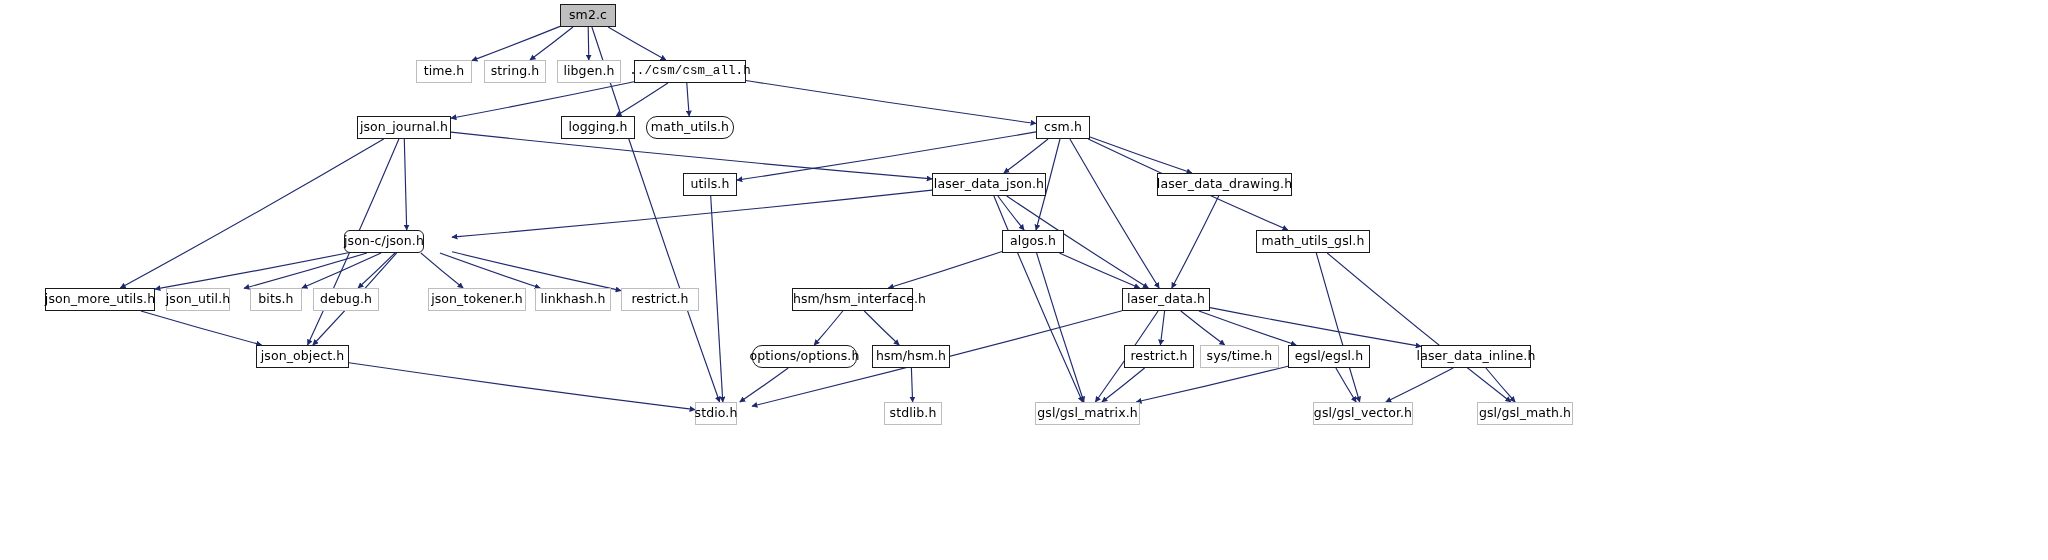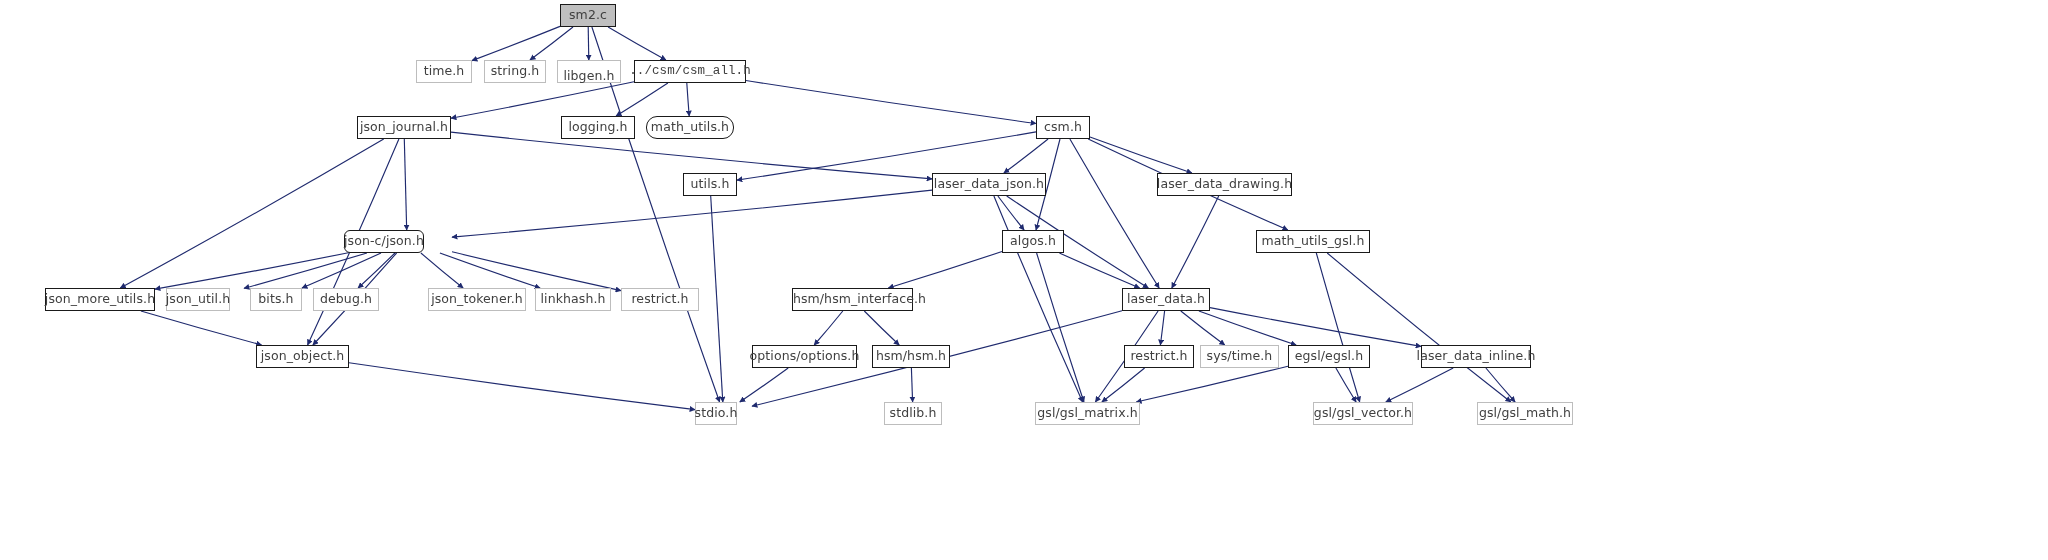--- a/index.html
+++ b/index.html
@@ -28,21 +28,21 @@
     position: absolute;
     box-sizing: border-box;
     display: flex;
     align-items: center;
     justify-content: center;
     height: 23px;
     background: #ffffff;
     border: 1px solid #bdbdbd;
     font-size: 12.5px;
     line-height: 1;
-    color: #404040;
+    color: #000000;
     white-space: nowrap;
     padding: 0 6px;
     letter-spacing: 0.1px;
   }
   .node.solid {
     border: 1px solid #1a1a1a;
   }
   .node.root {
     background: #bfbfbf;
     border: 1px solid #1a1a1a;
@@ -119,21 +119,21 @@
   <div id="nodes-group">
       <div class="node root" style="left: 560px; top: 4px; width: 56px;">
         <span>sm2.c</span>
       </div>
       <div class="node " style="left: 416px; top: 60px; width: 56px;">
         <span>time.h</span>
       </div>
       <div class="node " style="left: 484px; top: 60px; width: 62px;">
         <span>string.h</span>
       </div>
-      <div class="node " style="left: 557px; top: 60px; width: 64px; align-items: flex-end;">
+      <div class="node " style="left: 557px; top: 60px; width: 64px;">
         <span>libgen.h</span>
       </div>
       <div class="node solid" style="left: 634px; top: 60px; width: 112px; font-family: Liberation Mono, monospace;">
         <span>../csm/csm_all.h</span>
       </div>
       <div class="node solid" style="left: 561px; top: 116px; width: 74px;">
         <span>logging.h</span>
       </div>
       <div class="node solid" style="left: 646px; top: 116px; width: 88px; border-radius: 11px;">
         <span>math_utils.h</span>
@@ -185,21 +185,21 @@
       </div>
       <div class="node solid" style="left: 792px; top: 288px; width: 121px; padding-left: 20px;">
         <span>hsm/hsm_interface.h</span>
       </div>
       <div class="node solid" style="left: 1122px; top: 288px; width: 88px;">
         <span>laser_data.h</span>
       </div>
       <div class="node solid" style="left: 256px; top: 345px; width: 93px;">
         <span>json_object.h</span>
       </div>
-      <div class="node solid" style="left: 752px; top: 345px; width: 105px;">
+      <div class="node solid" style="left: 752px; top: 345px; width: 105px; border-radius: 10px;">
         <span>options/options.h</span>
       </div>
       <div class="node solid" style="left: 872px; top: 345px; width: 78px;">
         <span>hsm/hsm.h</span>
       </div>
       <div class="node solid" style="left: 1124px; top: 345px; width: 70px;">
         <span>restrict.h</span>
       </div>
       <div class="node " style="left: 1200px; top: 345px; width: 79px;">
         <span>sys/time.h</span>

